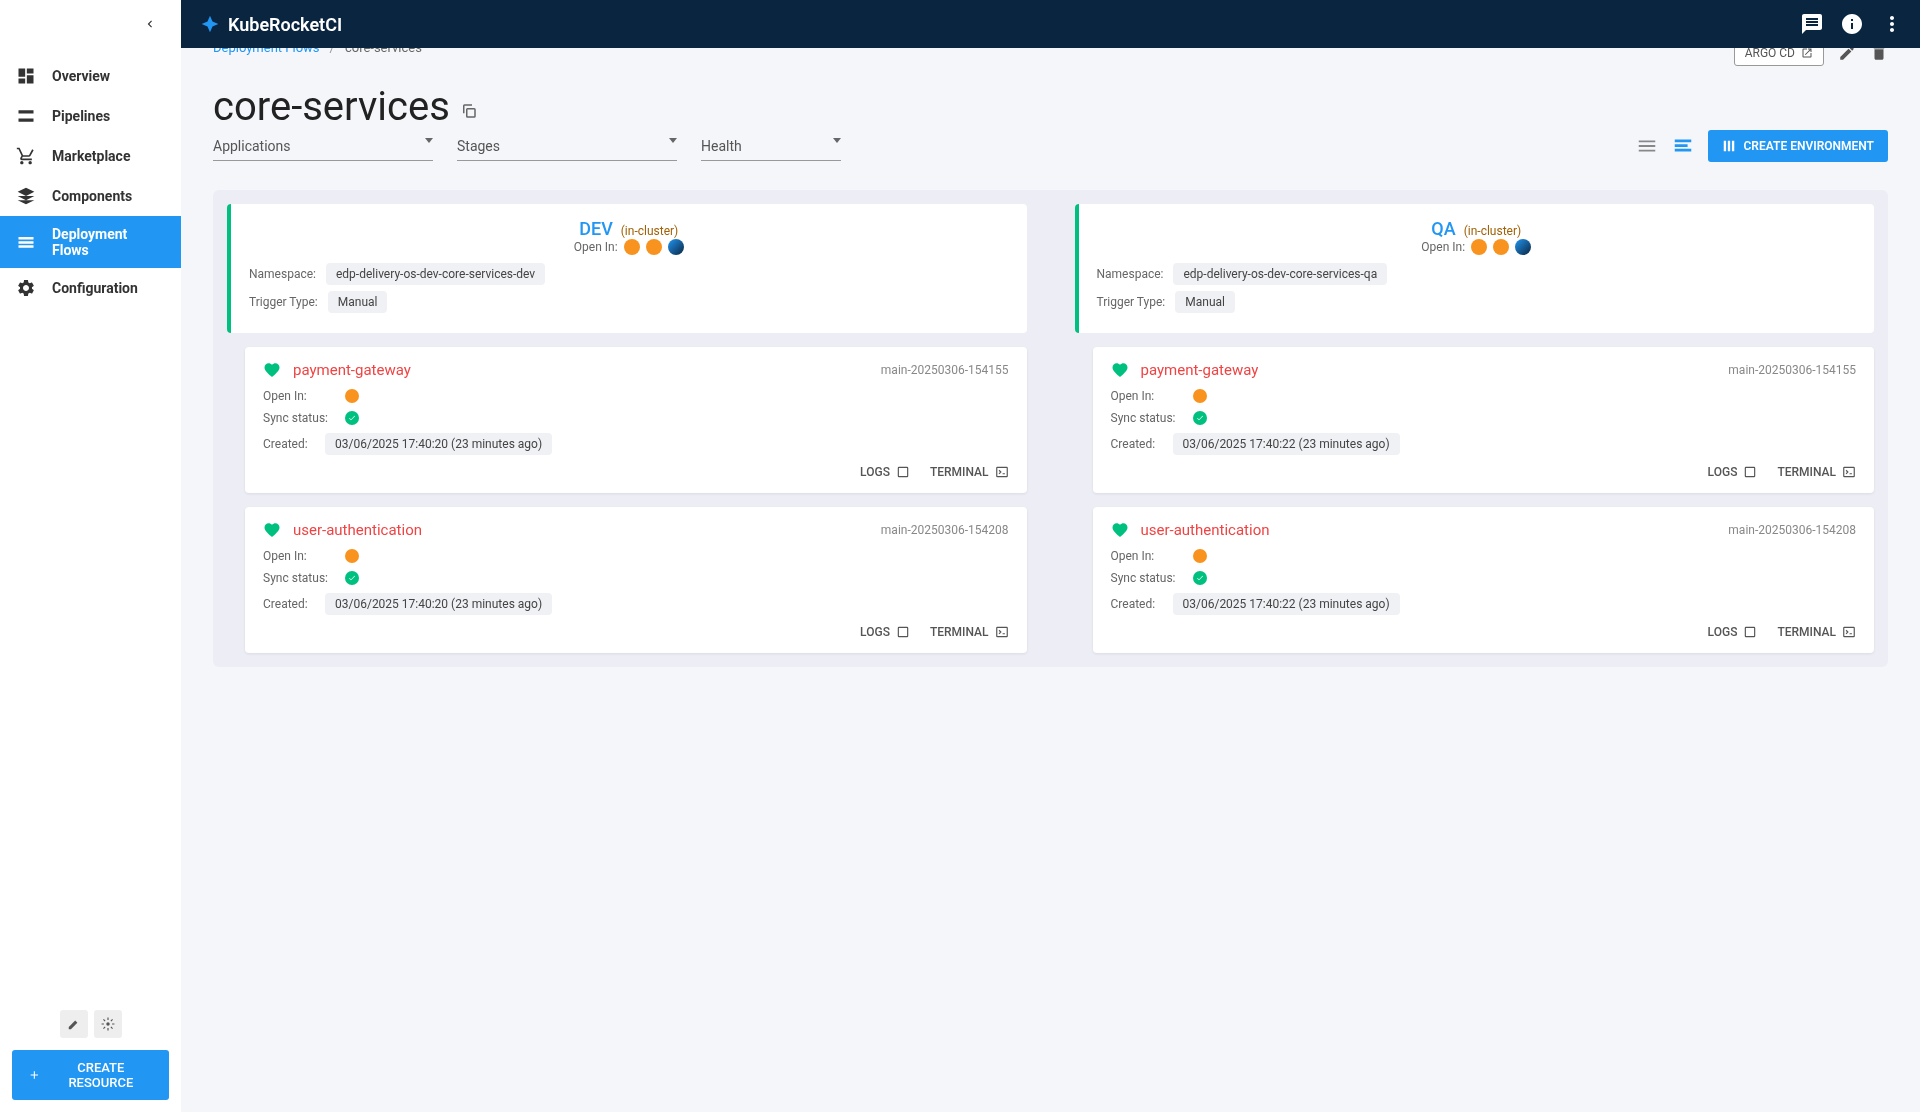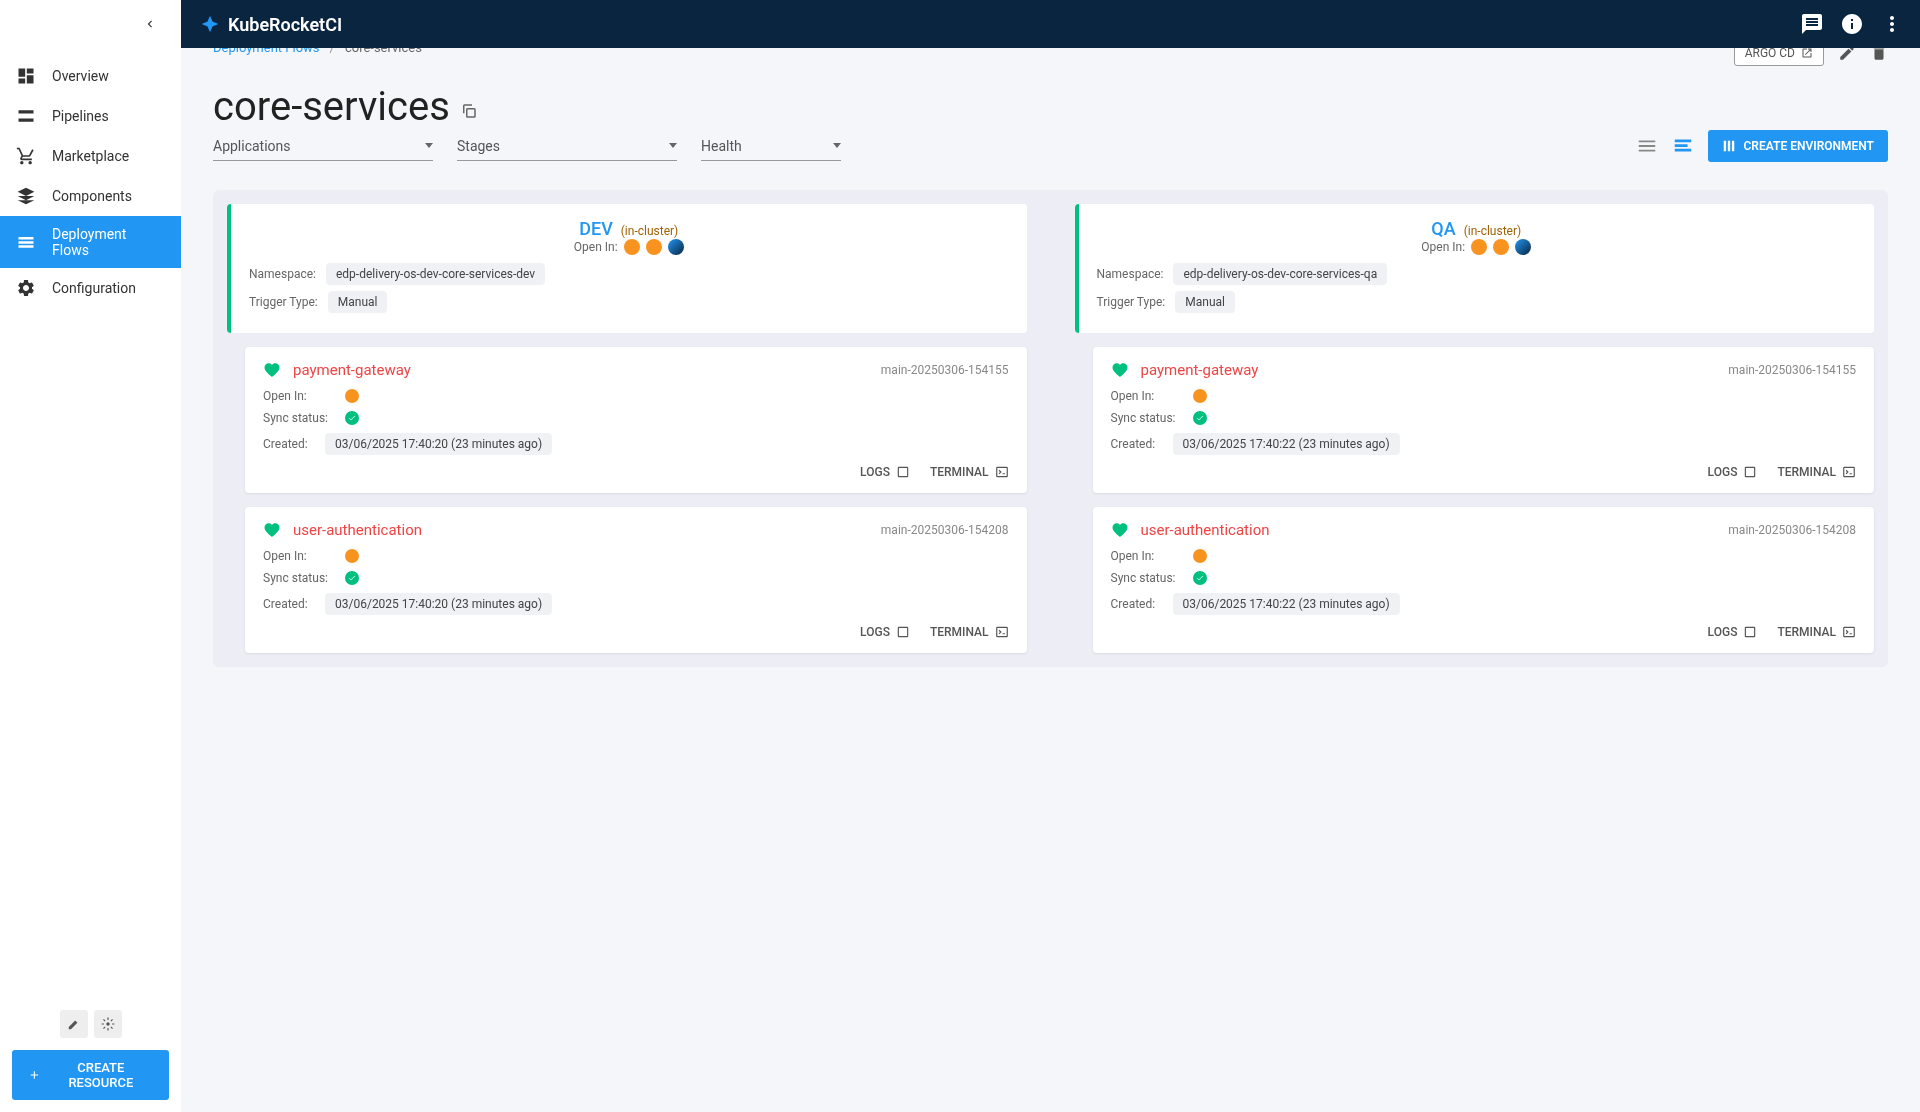--- a/index.html
+++ b/index.html
@@ -5,21 +5,21 @@
 * { margin: 0; padding: 0; box-sizing: border-box; font-family: -apple-system, BlinkMacSystemFont, 'Segoe UI', Roboto, Arial, sans-serif; }
 body { background: #f5f6fa; color: #333; }
 .topbar { background: #0a2540; height: 48px; display: flex; align-items: center; padding: 0 16px; color: #fff; position: fixed; top: 0; left: 0; right: 0; z-index: 100; }
 .logo-wrap { display: flex; align-items: center; gap: 8px; margin-left: 184px; }
 .logo-icon { width: 20px; height: 20px; }
 .logo-text { font-size: 18px; font-weight: 600; }
 .topbar-right { margin-left: auto; display: flex; gap: 16px; align-items: center; }
 .topbar-icon { width: 24px; height: 24px; fill: #fff; cursor: pointer; }
 .sidebar { position: fixed; top: 0; left: 0; bottom: 0; width: 181px; background: #fff; z-index: 101; display: flex; flex-direction: column; }
 .sidebar-collapse { height: 48px; display: flex; align-items: center; justify-content: flex-end; padding-right: 24px; cursor: pointer; }
-.sidebar-nav { flex: 1; padding-top: 8px; }
+.sidebar-nav { flex: 1; padding-top: 8px; font-weight: bold; }
 .nav-item { display: flex; align-items: center; gap: 16px; padding: 10px 16px; font-size: 14px; color: #333; cursor: pointer; }
 .nav-item.active { background: #2196f3; color: #fff; }
 .nav-item-icon { width: 20px; height: 20px; fill: currentColor; display: flex; align-items: center; justify-content: center; }
 .sidebar-bottom { padding: 12px; }
 .bottom-icons { display: flex; gap: 6px; margin-bottom: 12px; margin-left: 48px; }
 .bottom-icon-btn { width: 28px; height: 28px; background: #eee; border: none; border-radius: 3px; cursor: pointer; display: flex; align-items: center; justify-content: center; }
 .create-resource-btn { background: #2196f3; color: #fff; border: none; padding: 10px 16px; font-size: 13px; font-weight: 500; border-radius: 3px; cursor: pointer; display: flex; align-items: center; gap: 8px; }
 .main { margin-left: 181px; margin-top: 48px; padding: 24px 32px; }
 .breadcrumb { display: flex; gap: 10px; font-size: 13px; margin-bottom: 12px; }
 .breadcrumb-link { color: #2196f3; cursor: pointer; }
@@ -27,21 +27,21 @@
 .breadcrumb-current { color: #666; }
 .header-row { display: flex; align-items: flex-start; justify-content: space-between; margin-top: -32px; }
 .title-wrap { display: flex; align-items: center; gap: 10px; margin-top: 28px; }
 .page-title { font-size: 40px; font-weight: 400; color: #222; }
 .copy-icon { width: 18px; height: 18px; stroke: #666; cursor: pointer; margin-top: 8px; }
 .header-actions { display: flex; gap: 14px; align-items: center; }
 .argo-btn { border: 1px solid #999; background: #fff; padding: 5px 10px; font-size: 12px; border-radius: 3px; cursor: pointer; display: flex; align-items: center; gap: 6px; color: #555; }
 .action-icon { width: 18px; height: 18px; fill: #555; cursor: pointer; }
 .description { font-size: 14px; color: #444; margin-top: 16px; margin-bottom: 32px; }
 .controls-row { display: flex; align-items: center; gap: 24px; margin-bottom: 28px; }
-.filter-select { border: none; border-bottom: 1px solid #999; background: transparent; padding: 6px 0; font-size: 14px; width: 220px; color: #555; display: flex; justify-content: space-between; align-items: center; cursor: pointer; }
+.filter-select { border: none; border-bottom: 1px solid #999; background: transparent; padding: 6px 0; font-size: 14px; width: 220px; color: #555; display: flex; justify-content: space-between; cursor: pointer; }
 .controls-right { margin-left: auto; display: flex; gap: 14px; align-items: center; }
 .view-icon { width: 22px; height: 22px; fill: #888; cursor: pointer; }
 .view-icon.active { fill: #2196f3; }
 .create-env-btn { background: #2196f3; color: #fff; border: none; padding: 9px 14px; font-size: 12px; font-weight: 600; border-radius: 3px; cursor: pointer; display: flex; align-items: center; gap: 8px; }
 .stages-row { display: flex; gap: 48px; background: #ecedf5; padding: 14px; border-radius: 6px; }
 .stage-col { flex: 1; min-width: 0; }
 .stage-header { background: #fff; border-left: 4px solid #00c07f; padding: 14px 18px; border-radius: 4px; position: relative; }
 .stage-header::after { content: ''; position: absolute; right: -18px; top: 0; bottom: 0; width: 36px; background: #fff; clip-path: polygon(0 0, 50% 50%, 0 100%); }
 .stage-title-row { display: flex; align-items: center; justify-content: flex-end; margin-bottom: 8px; flex-direction: column; }
 .stage-name-wrap { display: flex; align-items: baseline; gap: 8px; }

